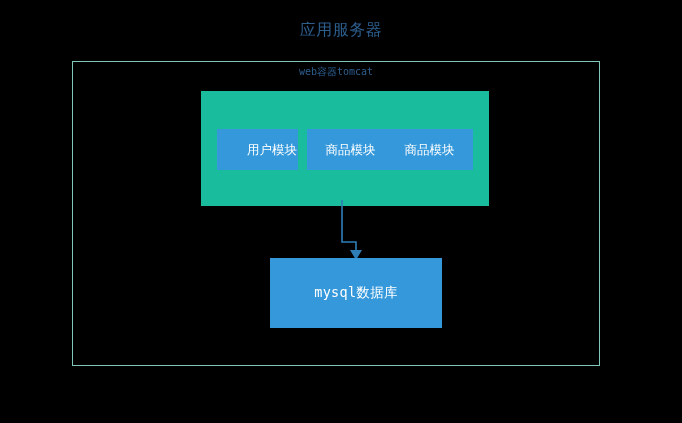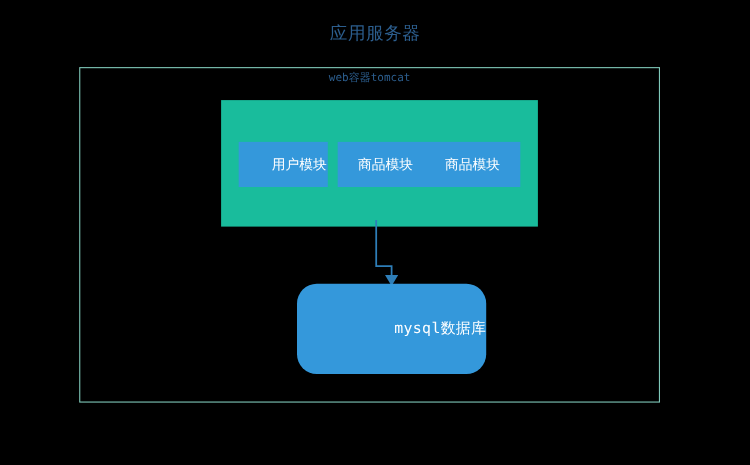--- a/index.html
+++ b/index.html
@@ -114,31 +114,30 @@
     height: 66px;
     overflow: visible;
   }
 
   
   .db-box {
     position: absolute;
     left: 270px;
     top: 258px;
     width: 172px;
-    height: 82px;
+    height: 70px;
     background: #3498DB;
     color: #ffffff;
     display: flex;
     align-items: center;
-    justify-content: flex-end;
+    justify-content: center;
     font-size: 13.5px;
     font-family: "DejaVu Sans Mono", monospace;
     letter-spacing: 0.3px;
     white-space: nowrap;
-    border-radius: 18px;
   }
 </style>
 </head>
 <body>
 
 <div id="canvas">
 
   <div class="page-title">应用服务器</div>
 
   <div class="outer-container"></div>

